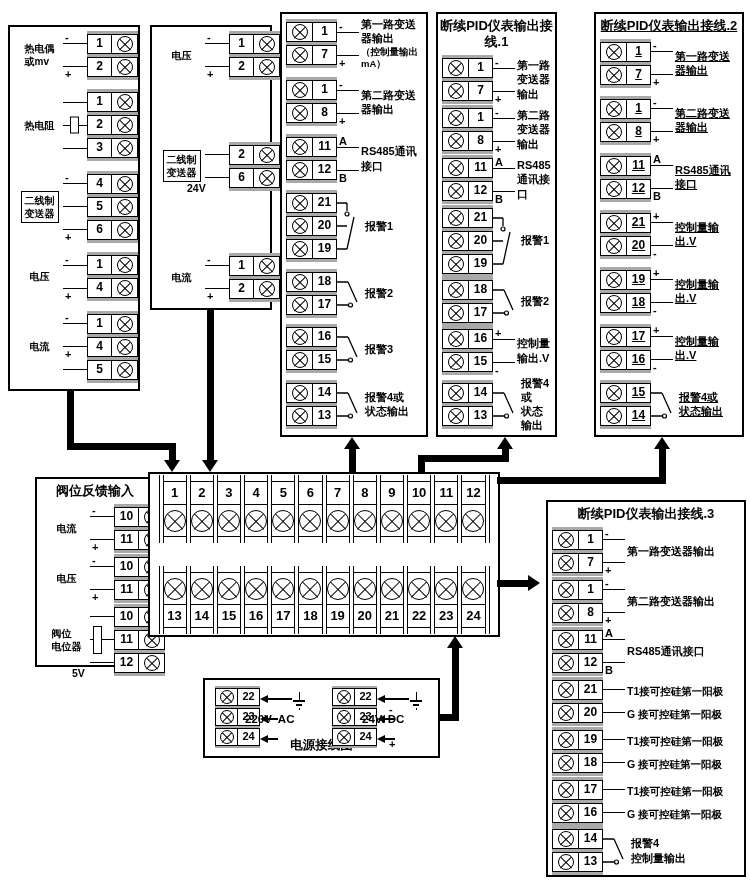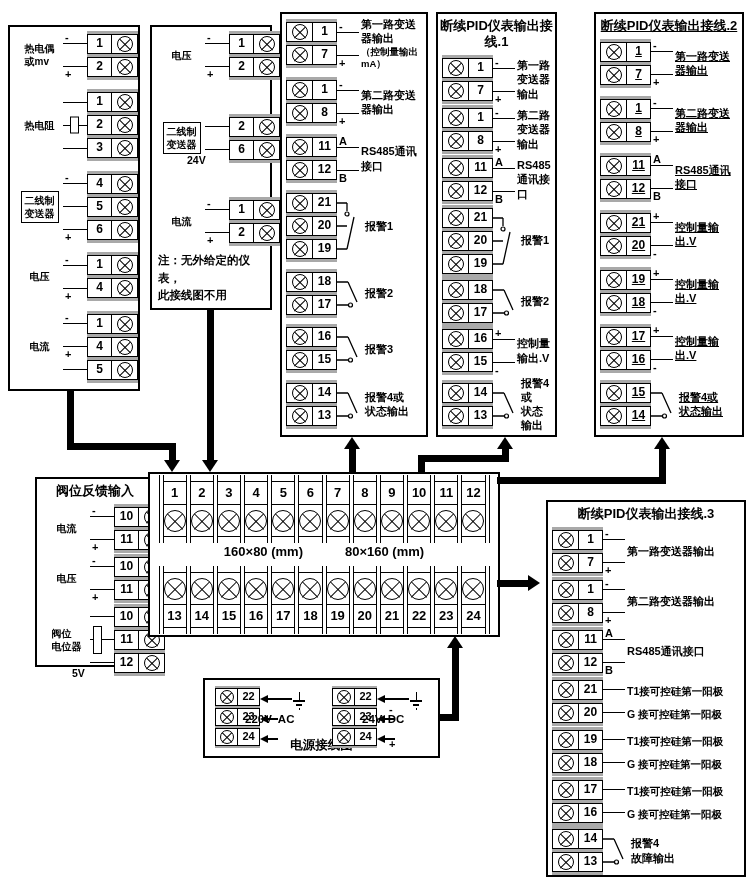--- a/index.html
+++ b/index.html
@@ -355,22 +355,20 @@
             </div>
             <div class="trow">
               <div class="tnum bR">2</div>
               <div class="tscrew">
                 <div class="screw"></div>
               </div>
             </div>
           </div>
         </div>
       </div>
-    <div class="pnote">注：无外给定的仪表，
-此接线图不用</div>
   </div>
 
   <div class="panel" style="left:280px;top:12px;width:148px;height:425px;">
     <div class="pbody">
         <div class="grp">
           <div class="tblock">
             <div class="trow">
               <div class="tscrew">
                 <div class="screw"></div>
               </div>
@@ -1010,24 +1008,20 @@
               <div class="tscrew">
                 <div class="screw"></div>
               </div>
             </div>
           </div>
         </div>
       </div>
   </div>
 
   <div class="strip" id="strip">
-    <div class="sdims">
-      <span>160×80 (mm)</span>
-      <span>80×160 (mm)</span>
-    </div>
   <div class="srow toprow">
         <div class="scell">
           <div class="snum">1</div>
           <div class="sscrew">
             <div class="screw big"></div>
           </div>
         </div>
         <div class="scell">
           <div class="snum">2</div>
           <div class="sscrew">
@@ -1469,21 +1463,21 @@
               <div class="tscrew">
                 <div class="screw"></div>
               </div>
               <div class="tnum bL">13</div>
             </div>
           </div>
           <svg width="26" height="49" class="csvg">
             <path stroke="#000" fill="none" stroke-width="1.3" d="M0 13 H11 M11 13 L20 33 M0 36 H11"></path>
             <circle cx="13.5" cy="36" r="2" fill="#fff" stroke="#000" stroke-width="1.2"></circle>
           </svg>
-          <div class="glabel"><div>报警4</div><div>故障输出</div></div>
+          <div class="glabel"><div>报警4</div><div>控制量输出</div></div>
         </div>
       </div>
   </div>
 
   <div class="ab" style="left:67px;top:391px;width:7px;height:59px;"></div>
   <div class="ab" style="left:67px;top:443px;width:109px;height:7px;"></div>
   <div class="ab" style="left:169px;top:443px;width:7px;height:20px;"></div>
   <div class="ah-down" style="left:164px;top:460px;"></div>
 
   <div class="ab" style="left:207px;top:310px;width:7px;height:153px;"></div>

